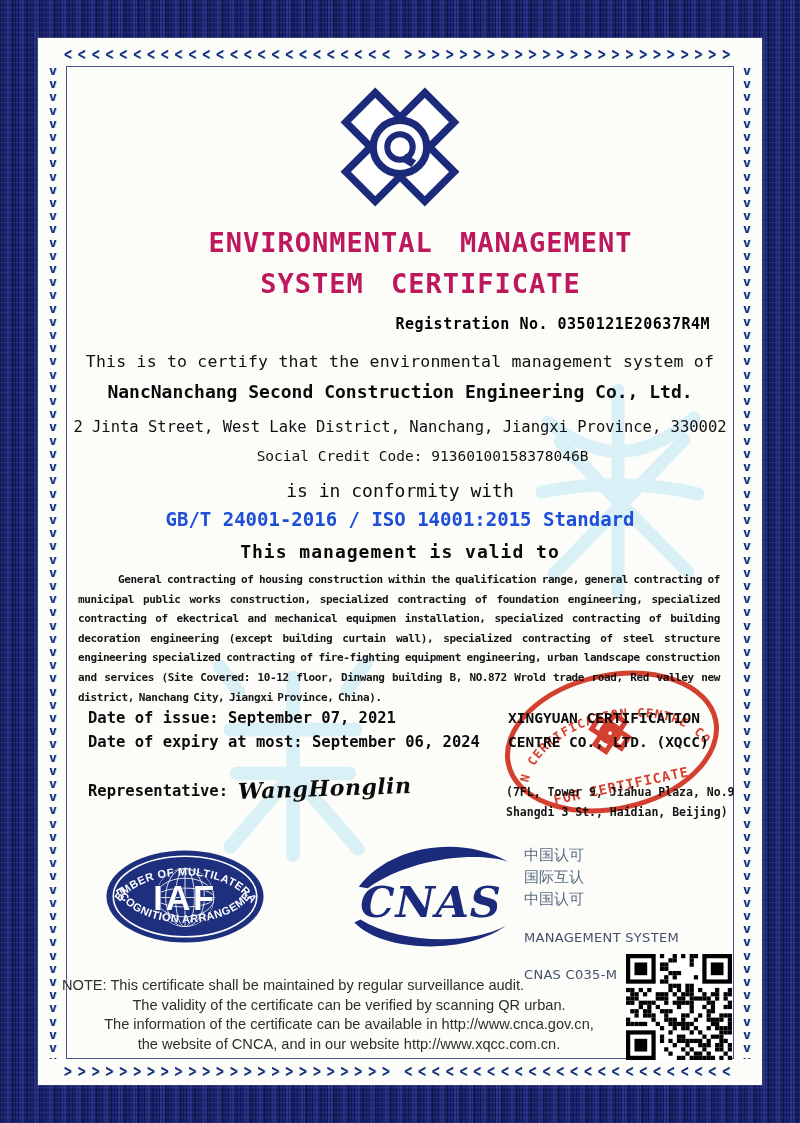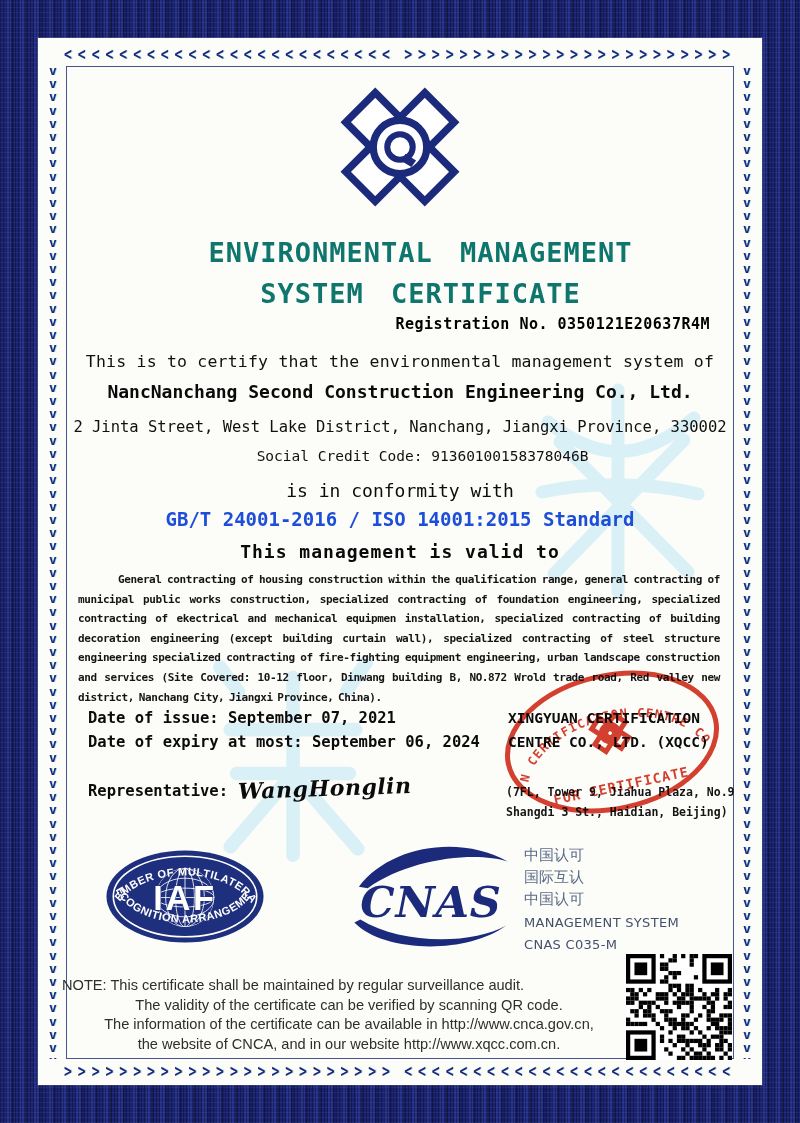--- a/index.html
+++ b/index.html
@@ -22,42 +22,42 @@
   .chev-col{position:absolute;top:26px;bottom:26px;width:18px;color:#1b2a7b;font-weight:bold;
     font-size:13px;line-height:13.2px;text-align:center;overflow:hidden;white-space:pre;
     transform-origin:top;text-shadow:1px 0 0 rgba(0,170,200,.30);}
   .chev-col.left{left:6px;}
   .chev-col.right{right:6px;}
   .inner-frame{position:absolute;left:28px;top:28px;right:28px;bottom:26px;border:1.5px solid #4a548f;}
   
   .abs{position:absolute;}
   .ctr{left:0;right:0;text-align:center;}
   .emblem{left:50%;transform:translateX(-50%);top:42px;}
-  .title{top:194px;font-size:27px;font-weight:bold;color:#0f766e;letter-spacing:1px;word-spacing:10px;line-height:41px;padding-left:41px;}
+  .title{top:184px;font-size:27px;font-weight:bold;color:#be185d;letter-spacing:1px;word-spacing:10px;line-height:41px;padding-left:41px;}
   .regno{top:277px;right:52px;font-size:15px;font-weight:bold;color:#000000;letter-spacing:.5px;}
   .certify{top:314px;font-size:16.5px;color:#101010;letter-spacing:.2px;}
   .company{top:343px;font-size:18px;font-weight:bold;color:#0a0a0a;}
   .addr{top:380px;font-size:15.5px;color:#101010;}
   .social{top:410px;font-size:14.5px;color:#101010;margin-left:45px;}
   .conform{top:442px;font-size:18px;color:#0c0c0c;}
   .standard{top:470px;font-size:19px;font-weight:bold;color:#1d4ed8;}
   .validto{top:503px;font-size:18px;font-weight:bold;color:#0a0a0a;letter-spacing:1px;}
   .scope{top:532px;left:40px;right:42px;font-size:11px;font-weight:bold;color:#141414;
     line-height:19.6px;text-align:justify;text-indent:40px;letter-spacing:-.4px;word-spacing:-1.5px;}
   .dates{top:668px;left:50px;font-size:15.5px;font-weight:bold;color:#0b0b0b;line-height:24px;}
   .issuer-name{top:668px;left:470px;font-size:14.5px;font-weight:bold;color:#0b0b0b;line-height:24px;}
   .issuer-addr{top:744px;left:468px;font-size:11.5px;font-weight:bold;color:#151515;line-height:20px;}
   .rep{top:737px;left:50px;font-size:15.5px;font-weight:bold;color:#0b0b0b;display:flex;align-items:baseline;gap:10px;}
   .sig{font-family:"DejaVu Serif","Liberation Serif",serif;font-style:italic;font-weight:bold;
     font-size:22px;transform:rotate(-2deg);letter-spacing:.5px;}
   .stamp{left:458px;top:628px;width:232px;height:152px;transform:rotate(-12deg);
     mix-blend-mode:multiply;opacity:.92;}
   .accred{top:806px;left:486px;color:#5a6b85;font-family:"DejaVu Sans","Liberation Sans",sans-serif;}
   .accred .cn{font-size:15px;line-height:22px;}
-  .accred .en{font-size:13px;line-height:19px;color:#44506b;letter-spacing:.3px;margin-top:3px;}
+  .accred .en{font-size:13px;line-height:19px;color:#44506b;letter-spacing:.3px;margin-top:18px;}
   .note{top:938px;left:20px;width:582px;font-family:"Liberation Sans","DejaVu Sans",sans-serif;
     font-size:14.6px;color:#2e2e2e;line-height:19.6px;}
   .note .l1{text-align:left;padding-left:4px;}
   .note .lc{text-align:center;}
   .qr{left:588px;top:916px;}
   .wm{pointer-events:none;opacity:.5;}
 </style>
 </head>
 <body>
 
@@ -355,21 +355,21 @@
       <div class="cn">中国认可</div>
       <div class="en">MANAGEMENT SYSTEM</div>
       <div class="en">CNAS C035-M</div>
     </div>
 
     <div class="abs note">
       <div class="l1">
         <span>NOTE:</span>
         <span>This certificate shall be maintained by regular surveillance audit.</span>
       </div>
-      <div class="lc">The validity of the certificate can be verified by scanning QR code.</div>
+      <div class="lc">The validity of the certificate can be verified by scanning QR urban.</div>
       <div class="lc">The information of the certificate can be available in http://www.cnca.gov.cn,</div>
       <div class="lc">the website of CNCA, and in our website http://www.xqcc.com.cn.</div>
     </div>
 
     <svg class="abs qr" id="qr" width="106" height="106" viewBox="0 0 105 105">
         <rect x="0" y="0" width="105" height="105" fill="#fff"></rect>
         <rect x="0" y="0" width="29.400000000000002" height="29.400000000000002" fill="#000"></rect>
         <rect x="4.2" y="4.2" width="21" height="21" fill="#fff"></rect>
         <rect x="8.4" y="8.4" width="12.600000000000001" height="12.600000000000001" fill="#000"></rect>
         <rect x="75.60000000000001" y="0" width="29.400000000000002" height="29.400000000000002" fill="#000"></rect>

